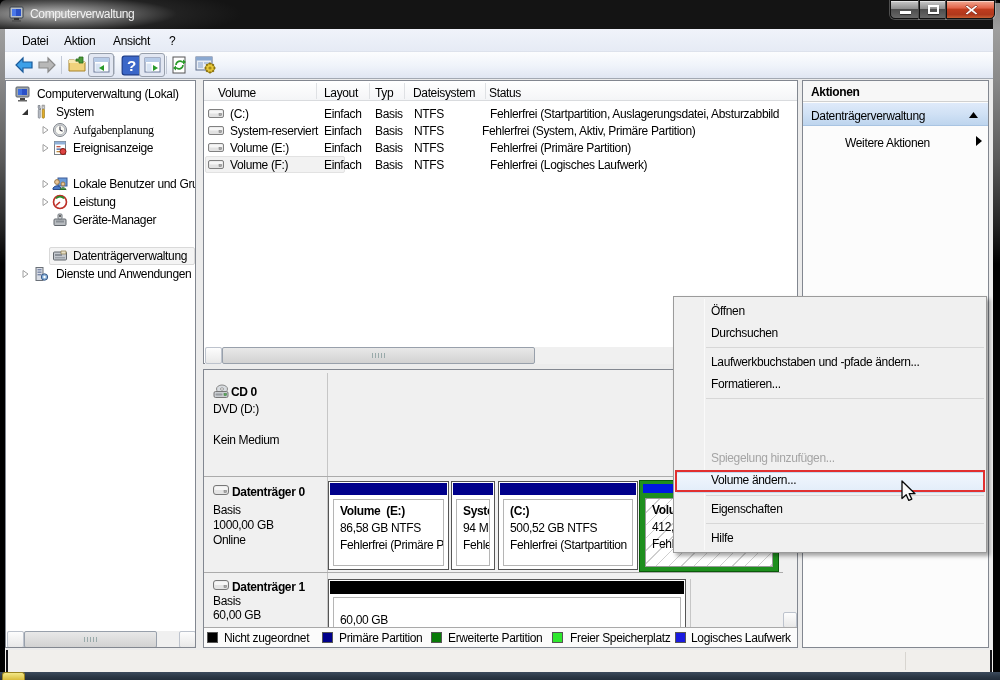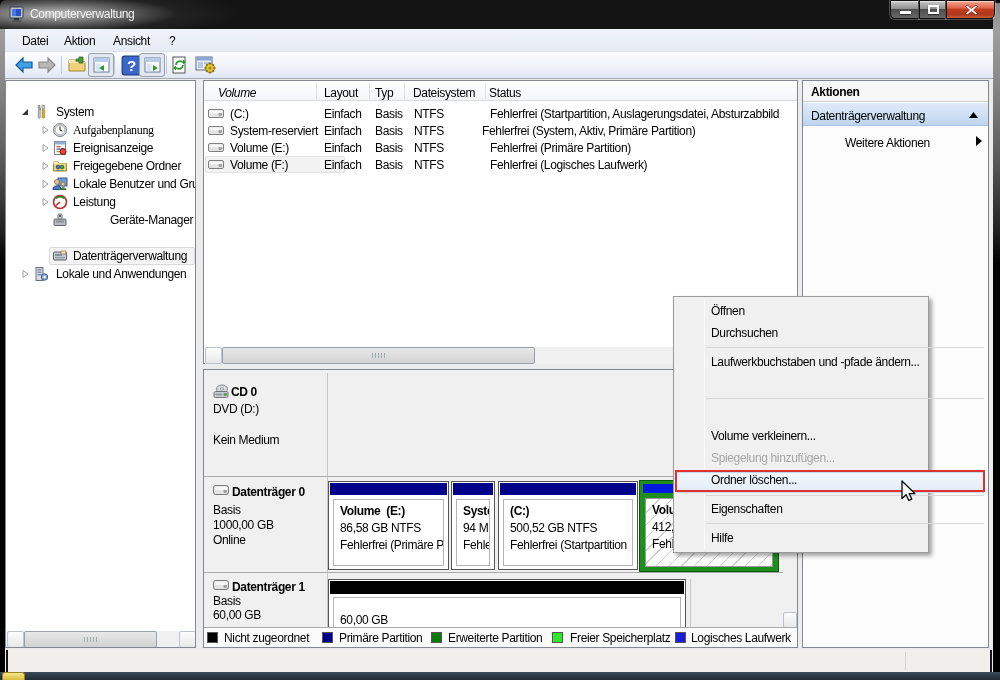--- a/index.html
+++ b/index.html
@@ -60,21 +60,21 @@
   .pbar { position:absolute; left:1px; top:1px; right:1px; height:12px; }
   .pbody { position:absolute; left:4px; top:17px; right:4px; bottom:3px; border:1px solid #b5b5b5; background:#fff; padding:3px 0 0 6px; line-height:17px; white-space:nowrap; overflow:hidden; }
   .lgsq { position:absolute; top:4px; width:11px; height:11px; border:1px solid #555; }
   .lglb { position:absolute; top:3px; font-size:12px; white-space:nowrap; }
 
   
   #acthead { left:803px; top:81px; width:185px; height:21px; background:#f7f7f7; border-bottom:1px solid #d0d0d0; }
   #actblue { left:803px; top:103px; width:185px; height:23px; background:linear-gradient(180deg,#dfeafa 0%,#d0e1f5 50%,#bed5ee 100%); border-bottom:1px solid #a9c4e2; }
 
   
-  #cmenu { left:673px; top:296px; width:256px; height:257px; background:#f0f0f0; border:1px solid #9b9b9b; box-shadow:3px 3px 4px rgba(0,0,0,.35); }
+  #cmenu { left:673px; top:296px; width:314px; height:257px; background:#f0f0f0; border:1px solid #9b9b9b; box-shadow:3px 3px 4px rgba(0,0,0,.35); }
   #cgutter { position:absolute; left:30px; top:2px; width:1px; height:251px; background:#dcdcdc; border-right:1px solid #fafafa; }
   .mrow { position:absolute; left:2px; width:308px; height:22px; line-height:22px; }
   .mrow span { position:absolute; left:35px; top:0; }
   .msep { position:absolute; left:32px; width:278px; height:1px; background:#d7d7d7; }
   .dis { color:#a5a5a5; }
   #mhot { position:absolute; left:2px; top:175px; width:309px; height:21px; background:linear-gradient(180deg,#f1f6fd,#e2edf9); border:1px solid #c4d8ee; border-radius:2px; }
   #redbox { position:absolute; left:1px; top:173px; width:310px; height:22px; border:2px solid #e13030; }
 </style>
 </head>
 <body>
@@ -188,20 +188,30 @@
   </svg>
 
 <svg class="abs" style="left:901px;top:480px;z-index:99;" width="16" height="24" viewBox="0 0 16 24">
     <path d="M1 1 L1 18.5 L5.2 14.8 L7.8 20.4 L10.8 19.1 L8.2 13.7 L14 13.7 Z" fill="#fafafa" stroke="#0a0a0a" stroke-width="1.3" stroke-linejoin="round"></path>
   </svg>
 
 <div id="treepane" class="pane">
 
   <div style="position:absolute;left:43px;top:166px;width:146px;height:18px;background:#f4f4f4;border:1px solid #d9d9d9;border-radius:2px;"></div>
 
+  <div class="trow" style="top:4px;">
+    <svg class="ticon" style="left:9px;top:1px;" viewBox="0 0 16 16">
+        <rect x="1" y="1" width="13" height="10" rx="1" fill="#9fa6ad" stroke="#5b6169" stroke-width="1"></rect>
+        <rect x="3" y="3" width="9" height="6" fill="#2a50c8"></rect>
+        <rect x="3" y="3" width="4" height="6" fill="#3f6fe0"></rect>
+        <rect x="5" y="12" width="5" height="2" fill="#444"></rect>
+        <rect x="3" y="14" width="9" height="1.5" fill="#666"></rect>
+      </svg>
+    <div class="lbl" style="left:31px;">Computerverwaltung (Lokal)</div>
+  </div>
 
   <div class="trow" style="top:22px;">
     <svg class="exp" style="left:14px;top:4px;" viewBox="0 0 10 10">
         <polygon points="8,2 8,8 2,8" fill="#333"></polygon>
       </svg>
     <svg class="ticon" style="left:27px;top:1px;" viewBox="0 0 16 16">
         <path d="M5.2 1.5 L7 1.5 L7 4 L8 5 L7 6 L6 5 L5.2 4 Z" fill="#b8bec6" stroke="#6a7078" stroke-width=".7"></path>
         <rect x="5.3" y="5.2" width="1.9" height="9" rx=".9" fill="#c8ced6" stroke="#70767c" stroke-width=".7"></rect>
         <rect x="9.2" y="4.8" width="2.2" height="9.4" rx="1" fill="#e8b32a" stroke="#96700e" stroke-width=".7"></rect>
         <path d="M9 1.2 L11.6 1.2 L11.6 4.8 L9 4.8 Z M9.6 2 L11 2" fill="#d8d8d8" stroke="#888" stroke-width=".7"></path>
@@ -230,34 +240,20 @@
         <rect x="2.5" y="1.5" width="11" height="13" fill="#fff" stroke="#7a8086"></rect>
         <rect x="2.5" y="1.5" width="11" height="3" fill="#8fb0d8"></rect>
         <rect x="4.5" y="6" width="4" height="1.3" fill="#c05040"></rect>
         <rect x="4.5" y="8.5" width="7" height="1.3" fill="#4060a0"></rect>
         <rect x="4.5" y="11" width="6" height="1.3" fill="#c09040"></rect>
         <circle cx="11" cy="11.5" r="3" fill="#d44" stroke="#8a1a10"></circle>
       </svg>
     <div class="lbl" style="left:67px;">Ereignisanzeige</div>
   </div>
 
-  <div class="trow" style="top:76px;">
-    <svg class="exp" style="left:34px;top:4px;" viewBox="0 0 10 10">
-        <polygon points="3,1.5 8,5 3,8.5" fill="#fff" stroke="#a0a0a0"></polygon>
-      </svg>
-    <svg class="ticon" style="left:46px;top:1px;" viewBox="0 0 16 16">
-        <path d="M1.5 4.5 L1.5 13 L14.5 13 L14.5 5.5 L7.5 5.5 L6 4 L1.5 4 Z" fill="#efd27a" stroke="#a8832a"></path>
-        <path d="M1.5 6.5 L14.5 6.5 L14.5 5.5 L7.5 5.5 L6 4 L1.5 4 Z" fill="#f8e8a8"></path>
-        <circle cx="6" cy="9" r="1.8" fill="#4a7ac8" stroke="#2a4a88"></circle>
-        <circle cx="10" cy="9" r="1.8" fill="#58a858" stroke="#2a6a2a"></circle>
-        <path d="M3.8 13 Q6 10.6 8.2 13 Z" fill="#4a7ac8"></path>
-        <path d="M7.8 13 Q10 10.6 12.2 13 Z" fill="#58a858"></path>
-      </svg>
-    <div class="lbl" style="left:67px;">Freigegebene Ordner</div>
-  </div>
 
   <div class="trow" style="top:94px;">
     <svg class="exp" style="left:34px;top:4px;" viewBox="0 0 10 10">
         <polygon points="3,1.5 8,5 3,8.5" fill="#fff" stroke="#a0a0a0"></polygon>
       </svg>
     <svg class="ticon" style="left:46px;top:1px;" viewBox="0 0 16 16">
         <rect x="6" y="2" width="9" height="8" fill="#6a9ad8" stroke="#3a5a98"></rect>
         <circle cx="5" cy="6" r="2.4" fill="#e8c498" stroke="#9a7a4a"></circle>
         <path d="M1 12 Q5 7.5 9 12 L9 13.5 L1 13.5 Z" fill="#4a7ac8" stroke="#2a4a88"></path>
         <circle cx="11" cy="8" r="2" fill="#e8c498" stroke="#9a7a4a"></circle>
@@ -279,21 +275,21 @@
     <div class="lbl" style="left:67px;">Leistung</div>
   </div>
 
   <div class="trow" style="top:130px;">
     <svg class="ticon" style="left:46px;top:1px;" viewBox="0 0 16 16">
         <rect x="2" y="7" width="12" height="6.5" rx="1" fill="#b8bcc0" stroke="#61666c"></rect>
         <rect x="4" y="8.5" width="8" height="2" fill="#888e94"></rect>
         <rect x="6" y="2" width="4" height="5" rx="1" fill="#d0d4d8" stroke="#70767c"></rect>
         <rect x="7" y="3" width="2" height="2" fill="#666"></rect>
       </svg>
-    <div class="lbl" style="left:67px;margin-left:37px;">Geräte-Manager</div>
+    <div class="lbl" style="left:67px;">Geräte-Manager</div>
   </div>
 
 
   <div class="trow" style="top:166px;">
     <svg class="ticon" style="left:46px;top:1px;" viewBox="0 0 16 16">
         <rect x="1.5" y="4" width="13" height="8" rx="1" fill="#c4c8ce" stroke="#61666c"></rect>
         <rect x="3" y="6" width="7" height="2" fill="#8a9098"></rect>
         <rect x="3" y="9" width="10" height="1.4" fill="#9aa0a8"></rect>
         <polygon points="9,3 14,3 14,6 9,6" fill="#e8e0c8" stroke="#8a7a4a" stroke-width=".7"></polygon>
       </svg>
@@ -305,21 +301,21 @@
         <polygon points="3,1.5 8,5 3,8.5" fill="#fff" stroke="#a0a0a0"></polygon>
       </svg>
     <svg class="ticon" style="left:27px;top:1px;" viewBox="0 0 16 16">
         <rect x="3" y="1.5" width="7" height="13" fill="#d8dce4" stroke="#6a7078"></rect>
         <rect x="4.5" y="3" width="4" height="1.4" fill="#7a88a8"></rect>
         <rect x="4.5" y="5.5" width="4" height="1.4" fill="#7a88a8"></rect>
         <rect x="4.5" y="8" width="4" height="1.4" fill="#7a88a8"></rect>
         <circle cx="11.5" cy="11" r="3.2" fill="#88b0d8" stroke="#3a5a88"></circle>
         <circle cx="11.5" cy="11" r="1.2" fill="#fff"></circle>
       </svg>
-    <div class="lbl" style="left:50px;">Lokale und Anwendungen</div>
+    <div class="lbl" style="left:50px;">Dienste und Anwendungen</div>
   </div>
 
   <div class="sb" style="left:1px;top:550px;width:189px;height:17px;">
     <div class="sbbtn" style="left:0;top:0;width:17px;height:17px;"></div>
     <svg class="arr" style="left:5px;top:5px;" width="6" height="8">
         <polygon points="5,0 5,8 1,4" fill="#555"></polygon>
       </svg>
     <div class="sbbtn" style="right:0;top:0;width:17px;height:17px;"></div>
     <svg class="arr" style="right:5px;top:5px;" width="6" height="8">
         <polygon points="1,0 1,8 5,4" fill="#555"></polygon>
@@ -481,21 +477,21 @@
       <div class="lglb" style="left:244px;">Erweiterte Partition</div>
     <div class="lgsq" style="left:348px;background:#2ee82e;"></div>
       <div class="lglb" style="left:366px;">Freier Speicherplatz</div>
     <div class="lgsq" style="left:471px;background:#1a1ae0;"></div>
       <div class="lglb" style="left:487px;">Logisches Laufwerk</div>
   </div>
 </div>
 <div id="actpane" class="pane"></div>
 
 <div id="lvhead" class="abs">
-  <div class="hlbl" style="left:14px;font-style:italic;">Volume</div>
+  <div class="hlbl" style="left:14px;">Volume</div>
   <div class="hlbl" style="left:120px;">Layout</div>
   <div class="hlbl" style="left:171px;">Typ</div>
   <div class="hlbl" style="left:209px;">Dateisystem</div>
   <div class="hlbl" style="left:285px;">Status</div>
   <div class="hsep" style="left:112px;"></div>
   <div class="hsep" style="left:165px;"></div>
   <div class="hsep" style="left:200px;"></div>
   <div class="hsep" style="left:281px;"></div>
 </div>
 
@@ -519,29 +515,29 @@
   <div class="mrow" style="top:3px;">
       <span>Öffnen</span>
     </div>
   <div class="mrow" style="top:25px;">
       <span>Durchsuchen</span>
     </div>
   <div class="msep" style="top:50px;"></div>
   <div class="mrow" style="top:54px;">
       <span>Laufwerkbuchstaben und -pfade ändern...</span>
     </div>
+  <div class="mrow" style="top:76px;">
+      <span>Formatieren...</span>
+    </div>
   <div class="msep" style="top:101px;"></div>
-  <div class="mrow" style="top:128px;">
-      <span>Volume verkleinern...</span>
-    </div>
   <div class="mrow" style="top:150px;">
       <span class="dis">Spiegelung hinzufügen...</span>
     </div>
   <div class="mrow" style="top:172px;">
-      <span>Ordner löschen...</span>
+      <span>Volume ändern...</span>
     </div>
   <div class="msep" style="top:198px;"></div>
   <div class="mrow" style="top:201px;">
       <span>Eigenschaften</span>
     </div>
   <div class="msep" style="top:226px;"></div>
   <div class="mrow" style="top:230px;text-decoration:underline;">
       <span>Hilfe</span>
     </div>
   <div id="redbox"></div>

